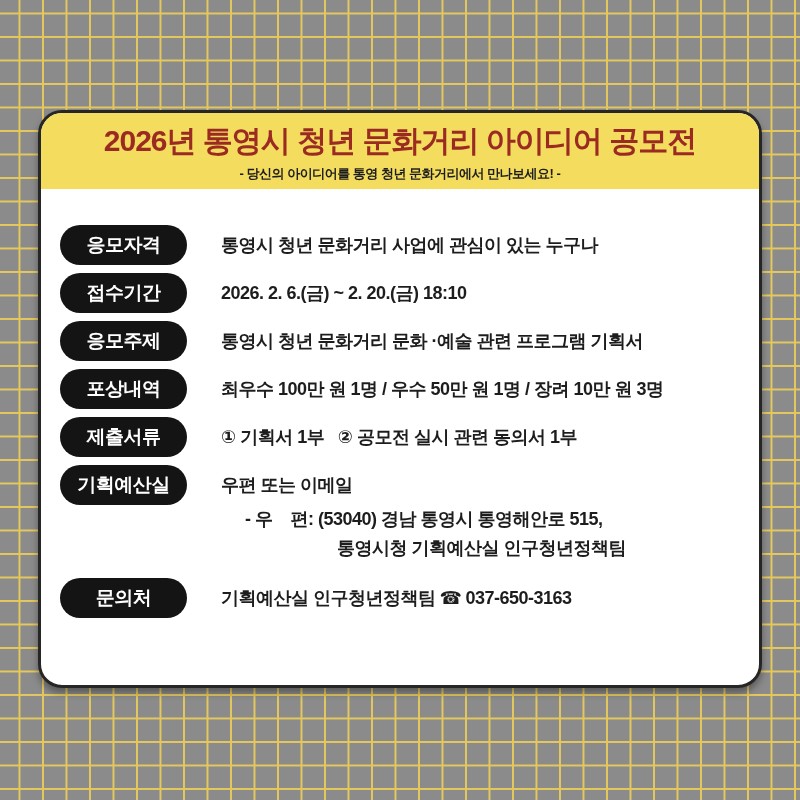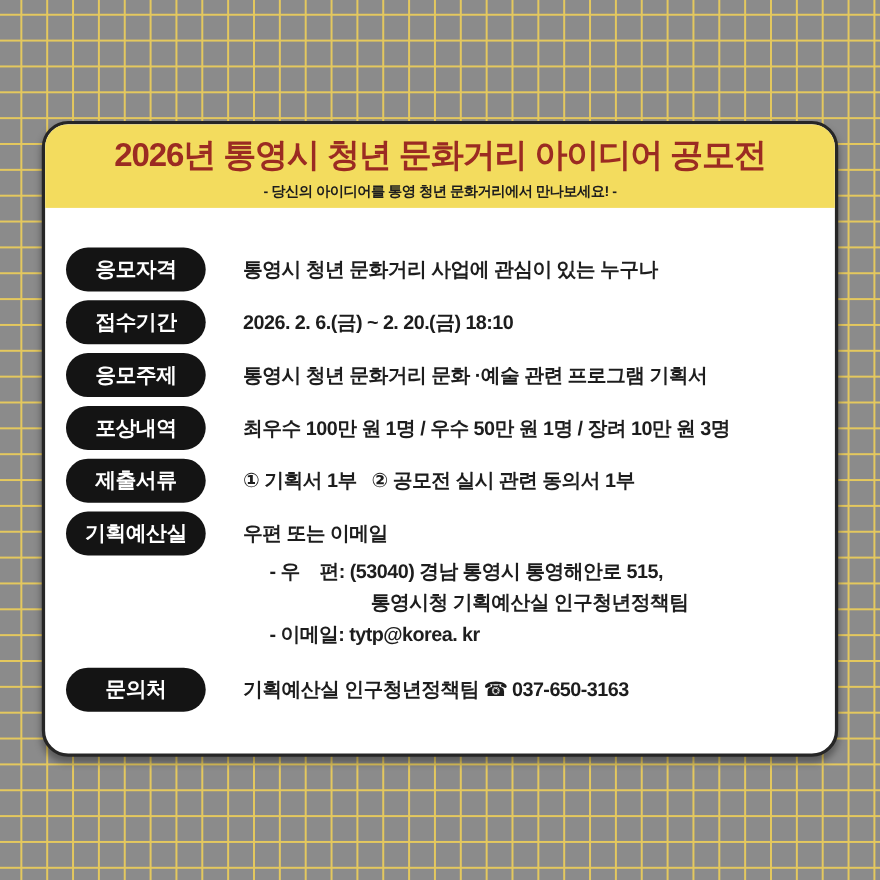--- a/index.html
+++ b/index.html
@@ -151,21 +151,20 @@
       <div class="pill">제출서류</div>
       <div class="rowtext">① 기획서 1부   ② 공모전 실시 관련 동의서 1부</div>
     </div>
 
     <div class="row align-top">
       <div class="pill">기획예산실</div>
       <div class="multiline">
         <div class="line1">우편 또는 이메일</div>
         <div class="subline">- 우    편: (53040) 경남 통영시 통영해안로 515,</div>
         <div class="subline indent">통영시청 기획예산실 인구청년정책팀</div>
-        <div class="subline">- 이메일: tytp@korea. kr</div>
       </div>
     </div>
 
     <div class="row contact-row">
       <div class="pill">문의처</div>
       <div class="rowtext"><span>기획예산실 인구청년정책팀</span><span class="phone-icon">☎</span><span>037-650-3163</span></div>
     </div>
 
   </div>
 </div>

